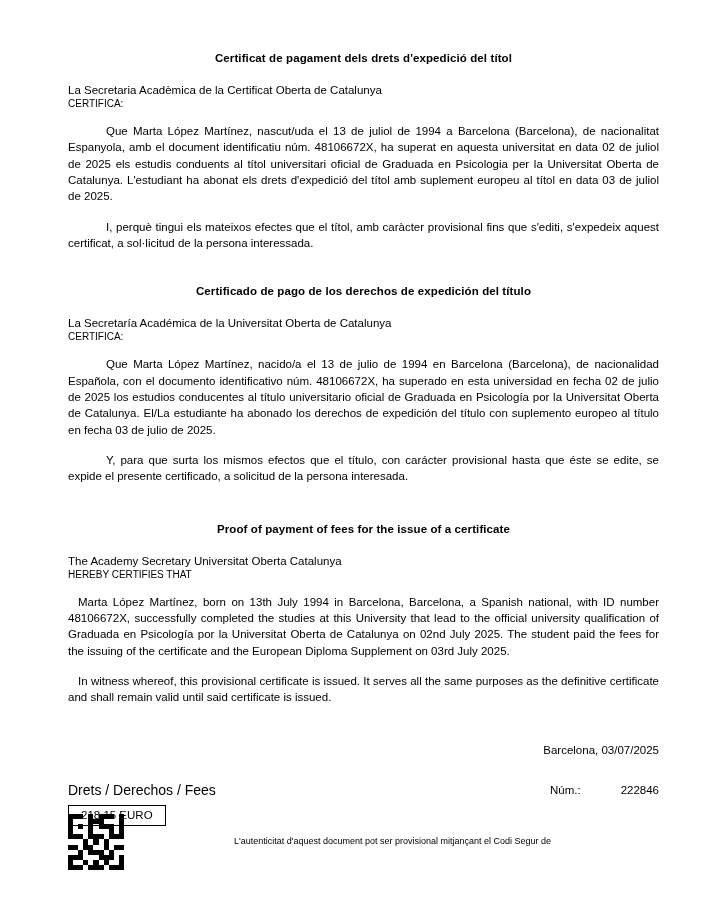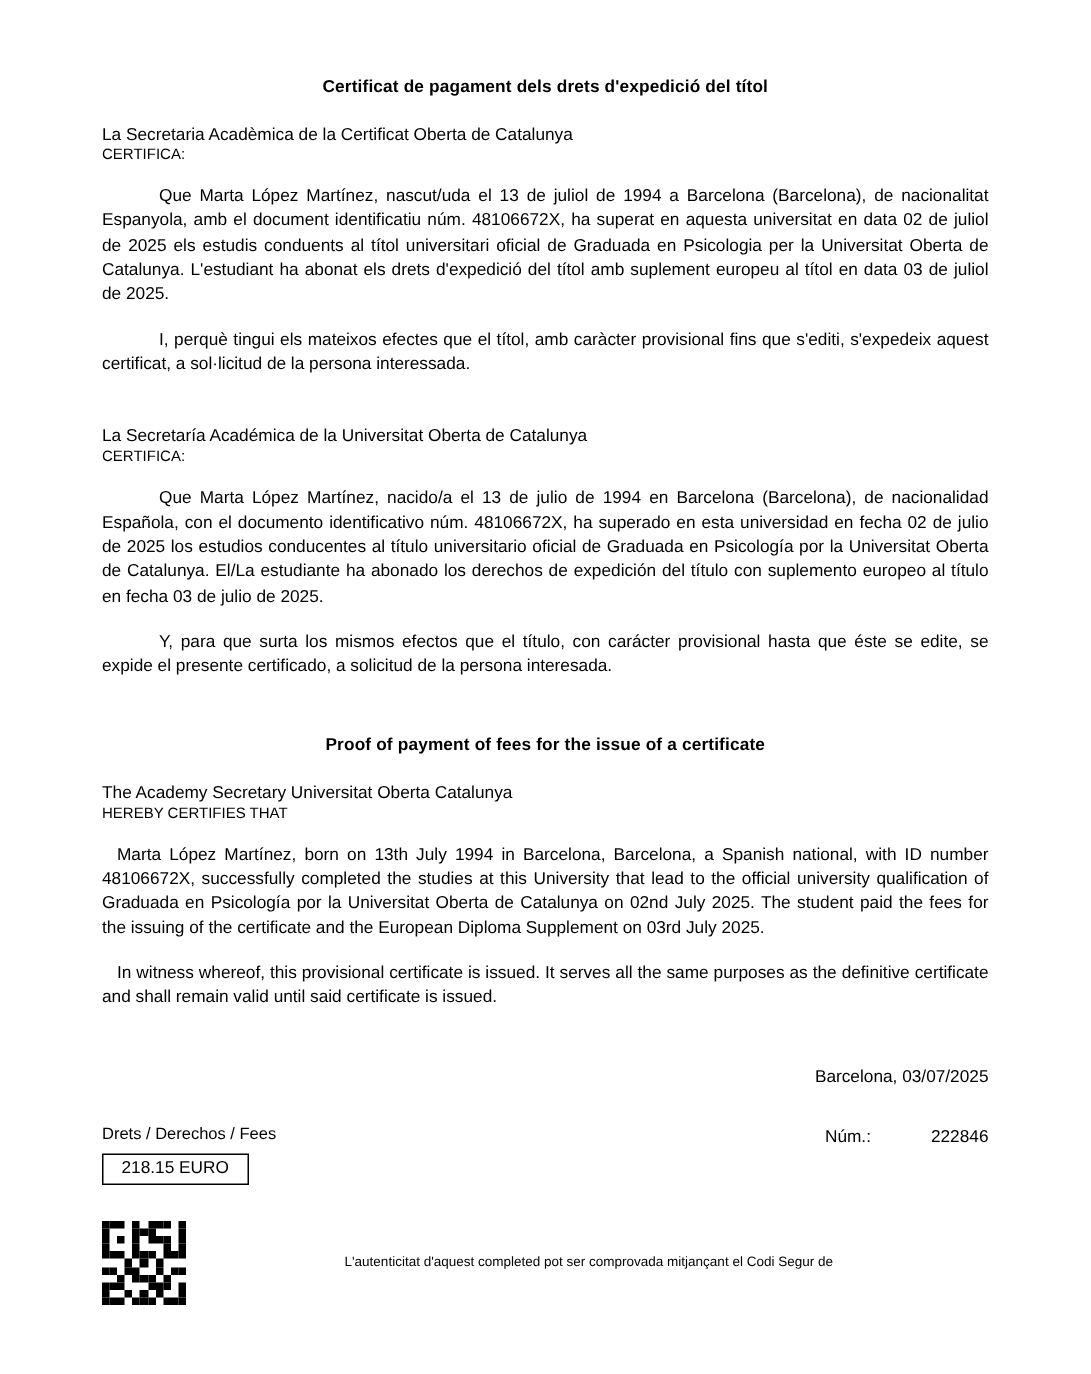--- a/index.html
+++ b/index.html
@@ -57,21 +57,21 @@
     margin-top: 38px;
   }
   .fees-row {
     margin-top: 26px;
     display: flex;
     justify-content: space-between;
     align-items: flex-start;
     font-size: 11.5px;
   }
   .fees-left-label {
-    font-size: 11px;
+    font-size: 14px;
   }
   .fees-box {
     margin-top: 7px;
     display: inline-block;
     border: 1px solid #000000;
     padding: 3px 12px 4px 12px;
     font-size: 11.5px;
   }
   .num-block {
     display: flex;
@@ -117,20 +117,21 @@
 
   <div>
     <div class="doc-title">Certificat de pagament dels drets d'expedició del títol</div>
     <div class="lead">La Secretaria Acadèmica de la Certificat Oberta de Catalunya</div>
     <div class="certifies">CERTIFICA:</div>
     <div class="para indent">Que Marta López Martínez, nascut/uda el 13 de juliol de 1994 a Barcelona (Barcelona), de nacionalitat Espanyola, amb el document identificatiu núm. 48106672X, ha superat en aquesta universitat en data 02 de juliol de 2025 els estudis conduents al títol universitari oficial  de Graduada en Psicologia per la Universitat Oberta de Catalunya. L'estudiant ha abonat els drets d'expedició del títol amb suplement europeu al títol en data 03 de juliol de 2025.</div>
     <div class="para indent">I, perquè tingui els mateixos efectes que el títol, amb caràcter provisional fins que s'editi, s'expedeix aquest certificat, a sol·licitud de la persona interessada.</div>
   </div>
 
   <div class="section-gap-1">
+    <div class="doc-title">Certificado de pago de los derechos de expedición del título</div>
     <div class="lead">La Secretaría Académica de la Universitat Oberta de Catalunya</div>
     <div class="certifies">CERTIFICA:</div>
     <div class="para indent">Que Marta López Martínez, nacido/a el 13 de julio de 1994 en Barcelona (Barcelona), de nacionalidad Española, con el documento identificativo núm. 48106672X, ha superado en esta universidad en fecha 02 de julio de 2025 los estudios conducentes al título universitario oficial  de Graduada en Psicología por la Universitat Oberta de Catalunya. El/La estudiante ha abonado los derechos de expedición del título con suplemento europeo al título en fecha 03 de julio de 2025.</div>
     <div class="para indent">Y, para que surta los mismos efectos que el título, con carácter provisional hasta que éste se edite, se expide el presente certificado, a solicitud de la persona interesada.</div>
   </div>
 
   <div class="section-gap-2">
     <div class="doc-title">Proof of payment of fees for the issue of a certificate</div>
     <div class="lead">The Academy Secretary Universitat Oberta Catalunya</div>
     <div class="certifies">HEREBY CERTIFIES THAT</div>
@@ -269,17 +270,17 @@
         <i class="w"></i>
         <i></i>
         <i></i>
         <i></i>
         <i class="w"></i>
         <i></i>
         <i></i>
         <i></i>
       </div>
     <div class="footer-text">
-      <div>L'autenticitat d'aquest completed pot ser comprovada mitjançant el Codi Segur de</div>
+      <div>L'autenticitat d'aquest document pot ser provisional mitjançant el Codi Segur de</div>
     </div>
   </div>
 
 </div>
 
 </body></html>

